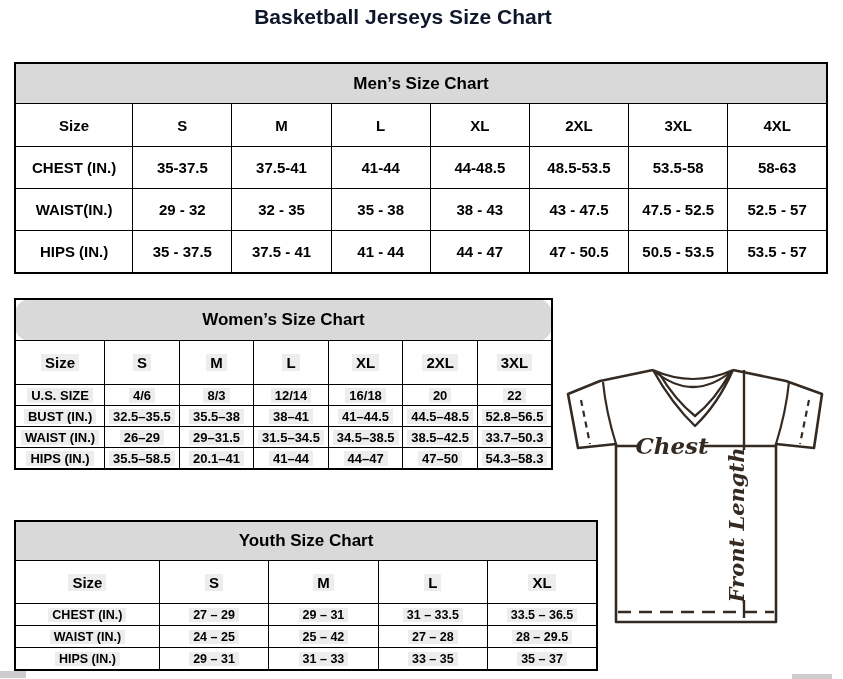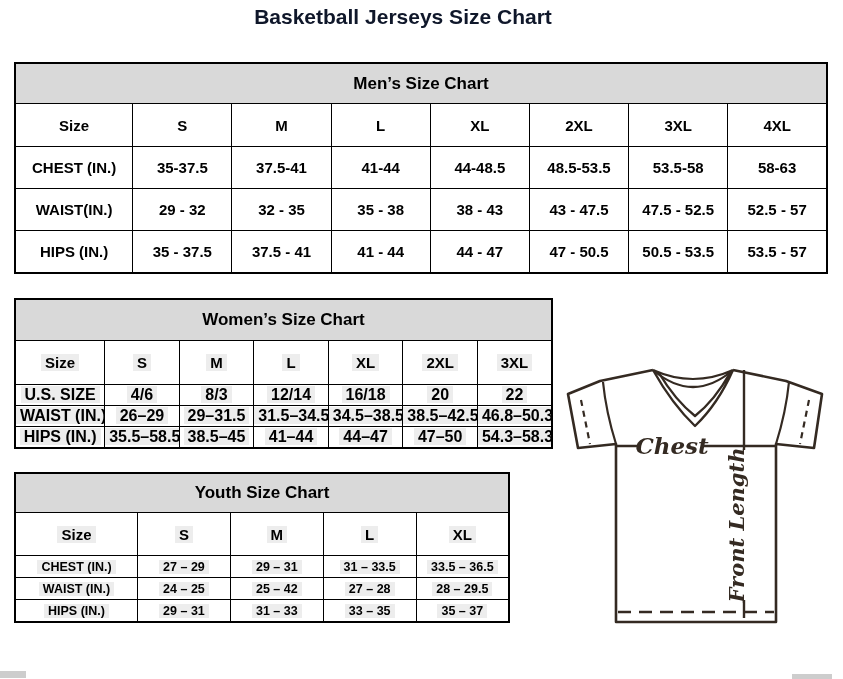--- a/index.html
+++ b/index.html
@@ -21,26 +21,26 @@
   }
   tr.title-row th { background:#d9d9d9; font-size:17px; }
 
   .men   { left:14px; top:62px;  width:814px; }
   .men   .title-row th { height:39px; }
   .men   .head-row  th { height:42px; font-size:15px; }
   .men   .data-row  th, .men .data-row td { height:41px; font-size:15px; }
   .men   col.c0 { width:14.5%; }
 
   .women { left:14px; top:298px; width:539px; }
-  .women .title-row th { height:40px; }
+  .women .title-row th { height:40px;border-radius:15px; }
   .women .head-row  th { height:43px; font-size:15px; }
-  .women .data-row  th, .women .data-row td { height:20px; font-size:16px; }
+  .women .data-row  th, .women .data-row td { height:20px; font-size:13px; }
   .women col.c0 { width:16.7%; }
 
-  .youth { left:14px; top:472px; width:496px; }
+  .youth { left:14px; top:520px; width:584px; }
   .youth .title-row th { height:38px; }
   .youth .head-row  th { height:42px; font-size:15px; }
   .youth .data-row  th, .youth .data-row td { height:21px; font-size:12.5px; }
   .youth col.c0 { width:24.8%; }
 
   .hl { background:#ededed; padding:0 4px; }
 
   .jersey { position:absolute; left:556px; top:356px; width:286px; height:276px; }
   .jersey svg { display:block; }
   .jersey text {
@@ -138,32 +138,41 @@
       <tr class="data-row">
         <th><span class="hl">U.S. SIZE</span></th>
         <td><span class="hl">4/6</span></td>
         <td><span class="hl">8/3</span></td>
         <td><span class="hl">12/14</span></td>
         <td><span class="hl">16/18</span></td>
         <td><span class="hl">20</span></td>
         <td><span class="hl">22</span></td>
       </tr>
       <tr class="data-row">
+        <th><span class="hl">BUST (IN.)</span></th>
+        <td><span class="hl">32.5–35.5</span></td>
+        <td><span class="hl">35.5–38</span></td>
+        <td><span class="hl">38–41</span></td>
+        <td><span class="hl">41–44.5</span></td>
+        <td><span class="hl">44.5–48.5</span></td>
+        <td><span class="hl">52.8–56.5</span></td>
+      </tr>
+      <tr class="data-row">
         <th><span class="hl">WAIST (IN.)</span></th>
         <td><span class="hl">26–29</span></td>
         <td><span class="hl">29–31.5</span></td>
         <td><span class="hl">31.5–34.5</span></td>
         <td><span class="hl">34.5–38.5</span></td>
         <td><span class="hl">38.5–42.5</span></td>
-        <td><span class="hl">46.8–50.3</span></td>
+        <td><span class="hl">33.7–50.3</span></td>
       </tr>
       <tr class="data-row">
         <th><span class="hl">HIPS (IN.)</span></th>
         <td><span class="hl">35.5–58.5</span></td>
-        <td><span class="hl">38.5–45</span></td>
+        <td><span class="hl">20.1–41</span></td>
         <td><span class="hl">41–44</span></td>
         <td><span class="hl">44–47</span></td>
         <td><span class="hl">47–50</span></td>
         <td><span class="hl">54.3–58.3</span></td>
       </tr>
     </tbody>
   </table>
 <table class="youth shade">
     <colgroup>
       <col class="c0">

